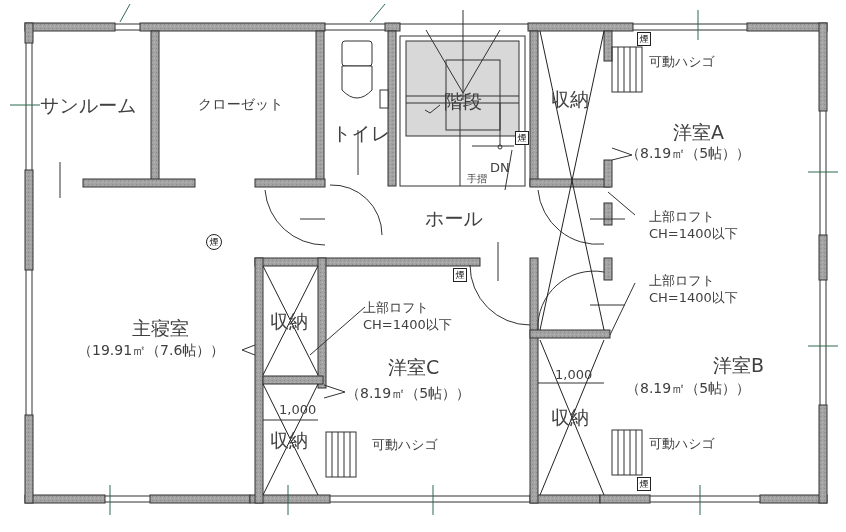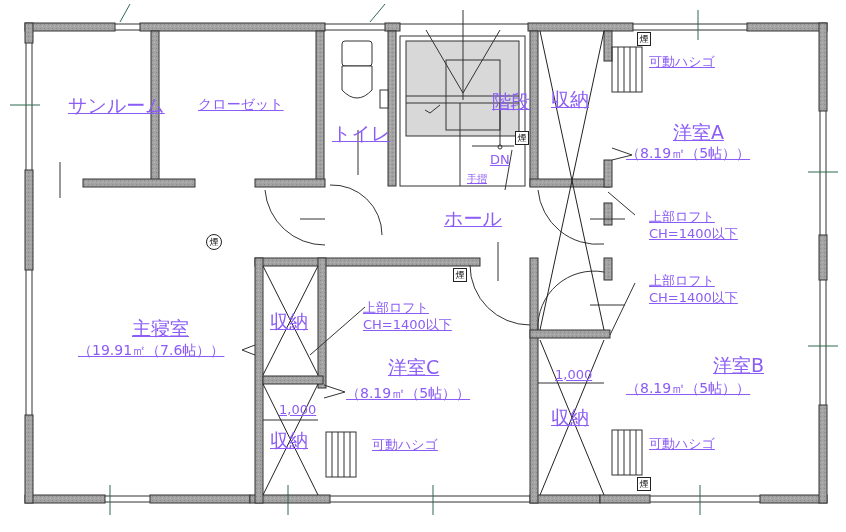--- a/index.html
+++ b/index.html
@@ -1,18 +1,18 @@
 <!DOCTYPE html>
 <html><head>
 <meta charset="utf-8">
 <style>
   html, body { margin:0; padding:0; background:#ffffff; }
   body { width:846px; height:532px; overflow:hidden; position:relative; font-family:"DejaVu Sans", sans-serif; color:#111; }
   #plan { position:absolute; left:0; top:0; width:846px; height:532px; }
-  .lbl { position:absolute; white-space:nowrap; color:#8b5cf6; line-height:1;text-decoration:underline; }
+  .lbl { position:absolute; white-space:nowrap; color:#404040; line-height:1; }
   .room-big { font-size:19px; }
   .room-mid { font-size:14px; }
   .room-small { font-size:13px; }
   .note { font-size:13px; line-height:1.2; }
   .smoke { position:absolute; font-size:9px; border:1px solid #222; background:#fff; width:12px; height:12px; line-height:12px; text-align:center; }
   .smoke.round { border-radius:50%; width:14px; height:14px; line-height:14px; }
 </style>
 </head>
 <body>
 
@@ -190,40 +190,40 @@
     <line x1="324" y1="385" x2="345" y2="392"></line>
     <line x1="324" y1="398" x2="345" y2="392"></line>
   </g>
 
   <g stroke="#333" stroke-width="1">
     <line x1="538" y1="383" x2="604" y2="383"></line>
     <line x1="263" y1="420" x2="318" y2="420"></line>
   </g>
 </svg>
 
-<div class="lbl room-big" style="left:40px;top:96px;margin-left:28px;">サンルーム</div>
+<div class="lbl room-big" style="left:40px;top:96px;">サンルーム</div>
 <div class="lbl room-small" style="left:198px;top:97px;font-size:14px;">クローゼット</div>
 <div class="lbl room-big" style="left:332px;top:124px;">トイレ</div>
-<div class="lbl room-big" style="left:444px;top:92px;margin-left:48px;">階段</div>
-<div class="lbl note" style="left:490px;top:152px;text-align:right;">DN</div>
+<div class="lbl room-big" style="left:444px;top:92px;">階段</div>
+<div class="lbl note" style="left:490px;top:160px;text-align:right;">DN</div>
 <div class="lbl note" style="left:467px;top:173px;font-size:10px;">手摺</div>
 <div class="smoke" style="left:515px;top:131px;">煙</div>
 
 <div class="lbl room-big" style="left:551px;top:90px;">収納</div>
 <div class="lbl room-big" style="left:673px;top:123px;">洋室A</div>
 <div class="lbl room-mid" style="left:626px;top:146px;">（8.19㎡（5帖））</div>
 <div class="smoke" style="left:637px;top:32px;">煙</div>
 <div class="lbl note" style="left:649px;top:54px;">可動ハシゴ</div>
 
 <div class="lbl note" style="left:649px;top:209px;">上部ロフト</div>
 <div class="lbl note" style="left:649px;top:226px;">CH=1400以下</div>
 <div class="lbl note" style="left:649px;top:273px;">上部ロフト</div>
 <div class="lbl note" style="left:649px;top:290px;">CH=1400以下</div>
 
-<div class="lbl room-big" style="left:444px;top:209px;">ホール</div>
+<div class="lbl room-big" style="left:425px;top:209px;">ホール</div>
 <div class="smoke" style="left:453px;top:268px;">煙</div>
 
 <div class="smoke round" style="left:206px;top:234px;">煙</div>
 <div class="lbl room-big" style="left:132px;top:319px;">主寝室</div>
 <div class="lbl room-mid" style="left:78px;top:343px;">（19.91㎡（7.6帖））</div>
 
 <div class="lbl room-big" style="left:270px;top:312px;">収納</div>
 <div class="lbl room-big" style="left:270px;top:431px;">収納</div>
 <div class="lbl note" style="left:279px;top:402px;">1,000</div>
 <div class="lbl note" style="left:363px;top:300px;">上部ロフト</div>

